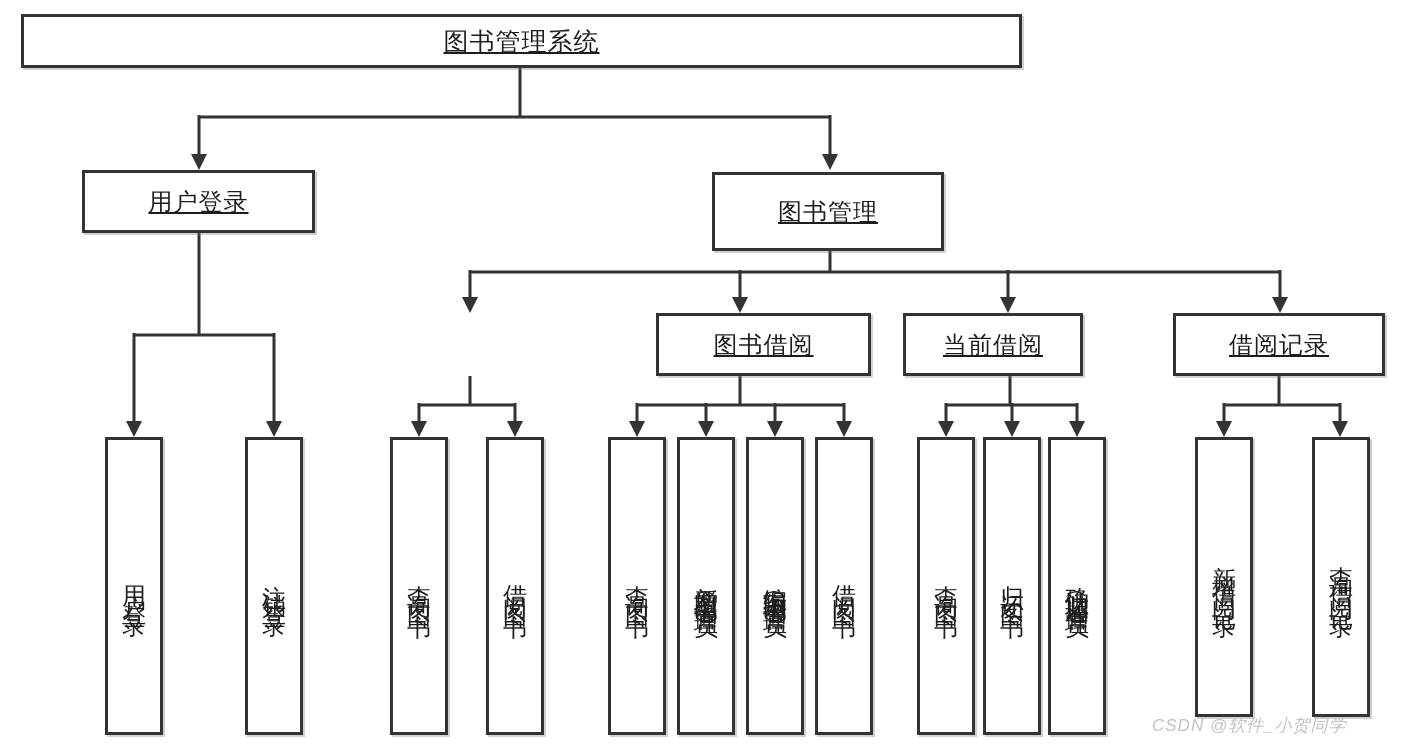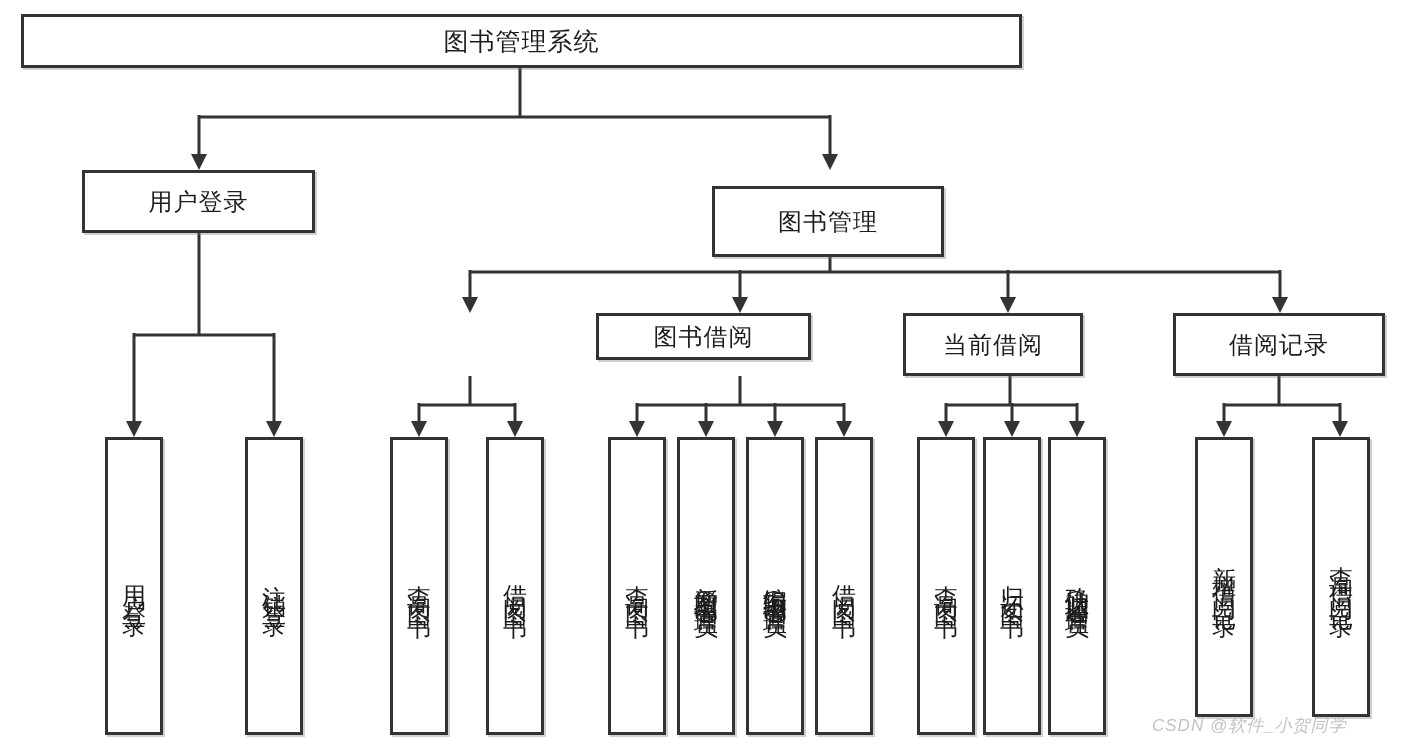--- a/index.html
+++ b/index.html
@@ -30,26 +30,26 @@
     background: #fff;
     border: 3px solid var(--border);
     box-sizing: border-box;
     box-shadow: 2px 2px 0 rgba(120,120,120,0.35);
     display: flex;
     align-items: center;
     justify-content: center;
     color: var(--text);
     z-index: 1;
   }
-  .box.h { font-size: 24px; letter-spacing: 1px; white-space: nowrap; }
+  .box.h { font-size: 24px; letter-spacing: 1px; white-space: nowrap; text-decoration: underline; }
   .box.root  { left: 21px;   top: 14px;  width: 1001px; height: 54px; font-size: 25px; }
   .box.lvl2-0 { left: 82px;  top: 170px; width: 233px; height: 63px; }
-  .box.lvl2-1 { left: 712px; top: 186px; width: 232px; height: 71px; }
+  .box.lvl2-1 { left: 712px; top: 172px; width: 232px; height: 79px; }
   .box.lvl3-0 { left: 363px;  top: 313px; width: 214px; height: 63px; }
-  .box.lvl3-1 { left: 596px;  top: 313px; width: 215px; height: 47px; }
+  .box.lvl3-1 { left: 656px;  top: 313px; width: 215px; height: 63px; }
   .box.lvl3-2 { left: 903px;  top: 313px; width: 180px; height: 63px; }
   .box.lvl3-3 { left: 1173px; top: 313px; width: 212px; height: 63px; }
   .leaf {
     top: 437px;
     width: 58px;
     height: 298px;
   }
   .leaf span {
     writing-mode: vertical-rl;
     text-orientation: mixed;

